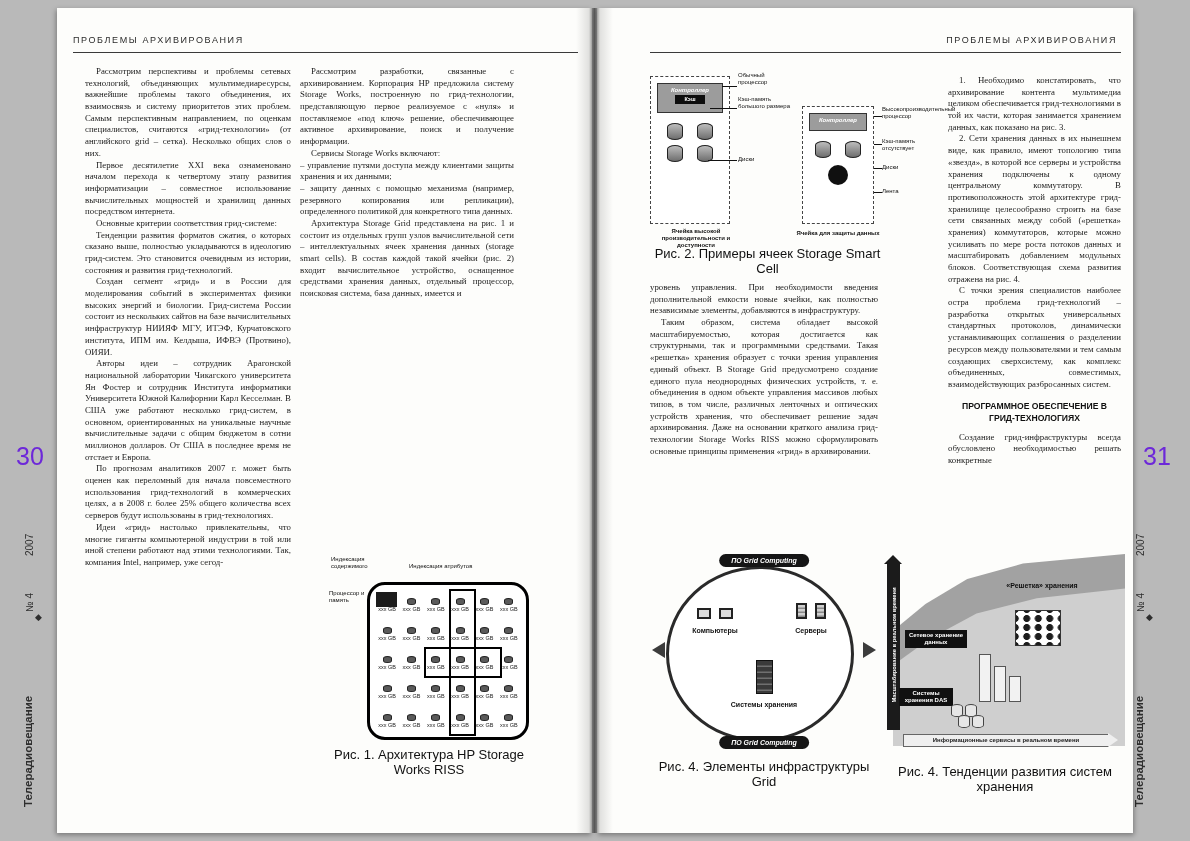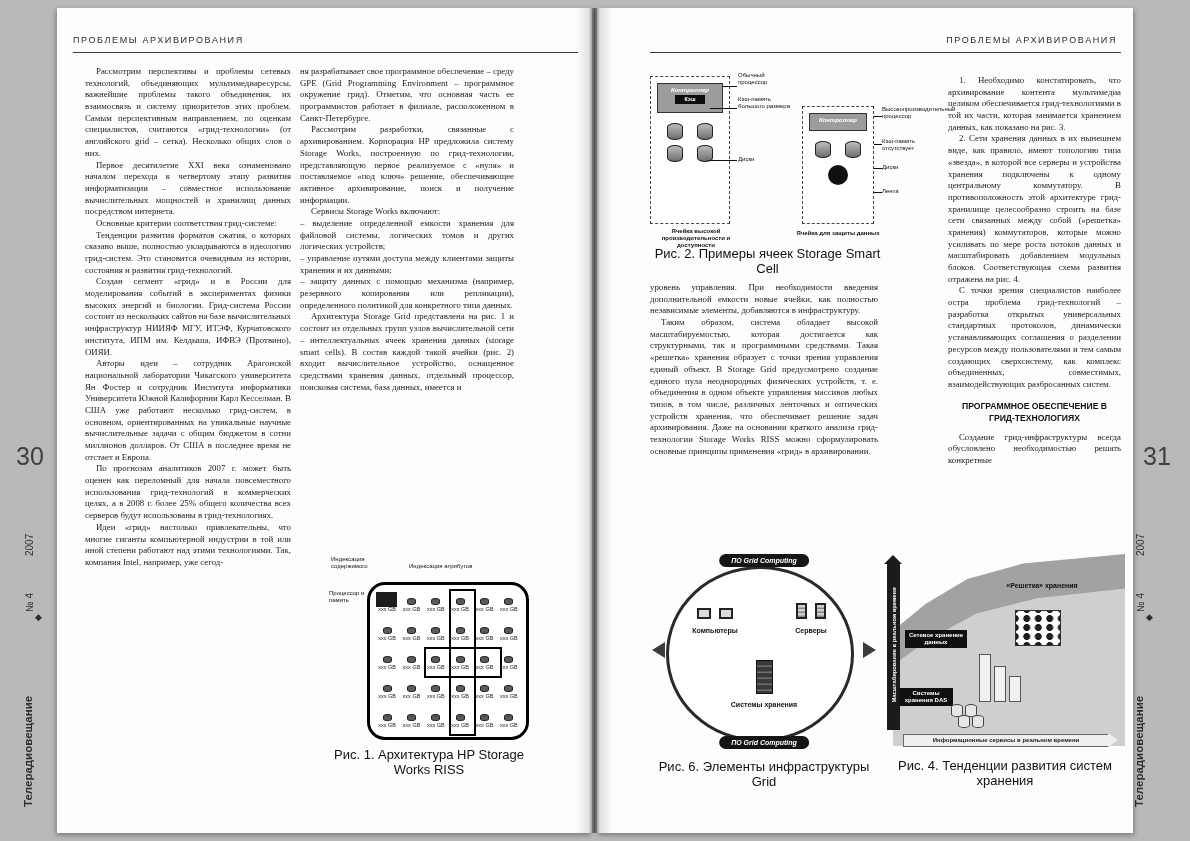--- a/index.html
+++ b/index.html
@@ -17,21 +17,21 @@
   .head-rule{position:absolute;top:44px;height:1px;background:#3a3a3a;}
 
   .col{position:absolute;text-align:justify;font-size:8.8px;line-height:1.33;color:#1b1b1b;overflow:hidden;}
   .col p{text-indent:11px;}
   .col p.li{text-indent:0;}
   .sec-head{font-family:"Liberation Sans",sans-serif;font-weight:bold;font-size:8.6px;line-height:1.4;text-align:center;text-indent:0;margin:9px 4px 8px;color:#101010;}
 
   .fig-caption{font-family:"Liberation Sans",sans-serif;font-size:13px;text-align:center;color:#111;}
 
   
-  .pagenum{position:absolute;font-family:"Liberation Sans",sans-serif;font-size:25px;line-height:1;color:#404040;}
+  .pagenum{position:absolute;font-family:"Liberation Sans",sans-serif;font-size:25px;line-height:1;color:#6d28d9;}
   .vrot{position:absolute;font-family:"Liberation Sans",sans-serif;color:#2e2e2e;white-space:nowrap;transform:rotate(-90deg);transform-origin:left bottom;}
   .vrot.big{font-weight:bold;font-size:11.5px;}
   .vrot.small{font-size:10px;}
   .strip-bullet{position:absolute;font-size:9px;color:#2e2e2e;font-family:"Liberation Sans",sans-serif;}
 
   
   #fig1{position:absolute;left:272px;top:548px;width:200px;font-family:"Liberation Sans",sans-serif;}
   .f1-labels{position:relative;height:26px;font-size:6px;line-height:1.15;color:#111;}
   .f1-lab1{position:absolute;left:2px;top:0;width:66px;}
   .f1-lab2{position:absolute;left:80px;top:7px;width:88px;}
@@ -88,21 +88,21 @@
   .f4-vaxis{position:absolute;left:2px;top:10px;width:13px;height:166px;background:#1b1b1b;}
   .f4-vaxis::before{content:"";position:absolute;top:-9px;left:-3px;border-left:9px solid transparent;border-right:9px solid transparent;border-bottom:9px solid #1b1b1b;}
   .f4-vtext{position:absolute;left:-71px;top:78px;width:155px;transform:rotate(-90deg);color:#fff;font-weight:bold;font-size:5.8px;text-align:center;}
   .f4-haxis{position:absolute;left:18px;top:180px;width:206px;height:13px;background:#efefef;border:1px solid #666;font-weight:bold;font-size:6px;color:#222;text-align:center;line-height:11px;}
   .f4-haxis::after{content:"";position:absolute;right:-10px;top:-2px;border-top:7px solid transparent;border-bottom:7px solid transparent;border-left:10px solid #efefef;}
   .f4-lbl{position:absolute;left:118px;top:28px;width:78px;font-weight:bold;font-size:7px;text-align:center;color:#0e0e0e;}
   .f4-dots{position:absolute;left:130px;top:56px;width:46px;height:36px;background:#fff;border:1px solid #333;background-image:radial-gradient(circle,#1d1d1d 3.2px,transparent 3.8px);background-size:11.5px 9px;background-position:5px 3px;}
   .f4-tag{position:absolute;background:#101010;color:#fff;font-weight:bold;font-size:6px;line-height:1.2;padding:2px 3px;text-align:center;}
   .f4-bld{position:absolute;background:#f2f2f2;border:1px solid #555;}
   .f4-cyl{position:absolute;width:12px;height:13px;background:#e6e6e6;border:1px solid #444;border-radius:6px/3px;}
-  #fig4 .fig-caption{margin-top:4px;}
+  #fig4 .fig-caption{margin-top:10px;}
 </style>
 </head>
 <body>
 
 <div>
   <div class="pagenum" style="left:16px;top:444px;">30</div>
   <div class="vrot small" style="left:35px;top:545px;">2007</div>
   <div class="vrot small" style="left:35px;top:601px;">№ 4</div>
   <div class="strip-bullet" style="left:35px;top:612px;">◆</div>
   <div class="vrot big" style="left:34px;top:795px;">Телерадиовещание</div>
@@ -125,24 +125,22 @@
     <p>Первое десятилетие XXI века ознаменовано началом перехода к четвертому этапу развития информатизации – совместное использование вычислительных мощностей и хранилищ данных посредством интернета.</p>
     <p>Основные критерии соответствия грид-системе:</p>
     <p>Тенденции развития форматов сжатия, о которых сказано выше, полностью укладываются в идеологию грид-систем. Это становится очевидным из истории, состояния и развития грид-технологий.</p>
     <p>Создан сегмент «грид» и в России для моделирования событий в экспериментах физики высоких энергий и биологии. Грид-система России состоит из нескольких сайтов на базе вычислительных инфраструктур НИИЯФ МГУ, ИТЭФ, Курчатовского института, ИПМ им. Келдыша, ИФВЭ (Протвино), ОИЯИ.</p>
     <p>Авторы идеи – сотрудник Арагонской национальной лаборатории Чикагского университета Ян Фостер и сотрудник Института информатики Университета Южной Калифорнии Карл Кесселман. В США уже работают несколько грид-систем, в основном, ориентированных на уникальные научные вычислительные задачи с общим бюджетом в сотни миллионов долларов. От США в последнее время не отстает и Европа.</p>
     <p>По прогнозам аналитиков 2007 г. может быть оценен как переломный для начала повсеместного использования грид-технологий в коммерческих целях, а в 2008 г. более 25% общего количества всех серверов будут использованы в грид-технологиях.</p>
     <p>Идеи «грид» настолько привлекательны, что многие гиганты компьютерной индустрии в той или иной степени работают над этими технологиями. Так, компания Intel, например, уже сегод-</p>
   </div>
 
   <div class="col" style="left:243px;top:58px;width:214px;height:485px;">
-    <p class="li">ня разрабатывает свое программное обеспечение – среду GPE (Grid Programming Environment – программное окружение грид). Отметим, что основная часть ее программистов работает в филиале, расположенном в Санкт-Петербурге.</p>
     <p>Рассмотрим разработки, связанные с архивированием. Корпорация HP предложила систему Storage Works, построенную по грид-технологии, представляющую первое реализуемое с «нуля» и поставляемое «под ключ» решение, обеспечивающее активное архивирование, поиск и получение информации.</p>
     <p>Сервисы Storage Works включают:</p>
-    <p class="li">– выделение определенной емкости хранения для файловой системы, логических томов и других логических устройств;</p>
     <p class="li">– управление путями доступа между клиентами защиты хранения и их данными;</p>
     <p class="li">– защиту данных с помощью механизма (например, резервного копирования или репликации), определенного политикой для конкретного типа данных.</p>
     <p>Архитектура Storage Grid представлена на рис. 1 и состоит из отдельных групп узлов вычислительной сети – интеллектуальных ячеек хранения данных (storage smart cells). В состав каждой такой ячейки (рис. 2) входит вычислительное устройство, оснащенное средствами хранения данных, отдельный процессор, поисковая система, база данных, имеется и</p>
   </div>
 
   <div id="fig1">
     <div class="f1-labels">
       <span class="f1-lab1">Индексация содержимого</span>
       <span class="f1-lab2">Индексация атрибутов</span>
     </div>
@@ -362,21 +360,21 @@
           <span class="srv-icon"></span>
           <span class="srv-icon"></span>
         </div>
         <div class="f3-lbl">Серверы</div>
       </div>
       <div class="f3-grp" style="left:70px;top:106px;width:88px;">
         <span class="rack-icon"></span>
         <div class="f3-lbl">Системы хранения</div>
       </div>
     </div>
-    <div class="fig-caption">Рис. 6. Элементы инфраструктуры Grid</div>
+    <div class="fig-caption">Рис. 4. Элементы инфраструктуры Grid</div>
   </div>
 
   <div id="fig4">
     <div class="f4-stage">
       <div class="f4-fan1"></div>
       <div class="f4-fan2"></div>
       <div class="f4-vaxis">
         <span class="f4-vtext">Масштабирование в реальном времени</span>
       </div>
       <div class="f4-haxis">Информационные сервисы в реальном времени</div>

